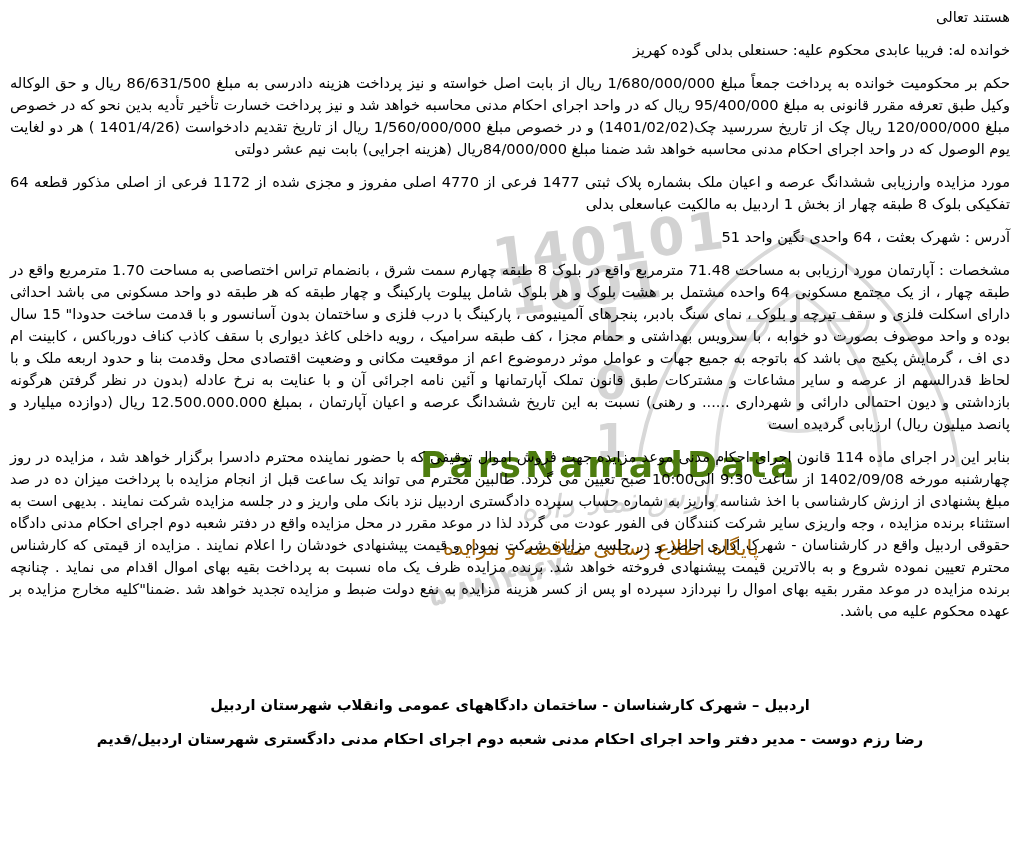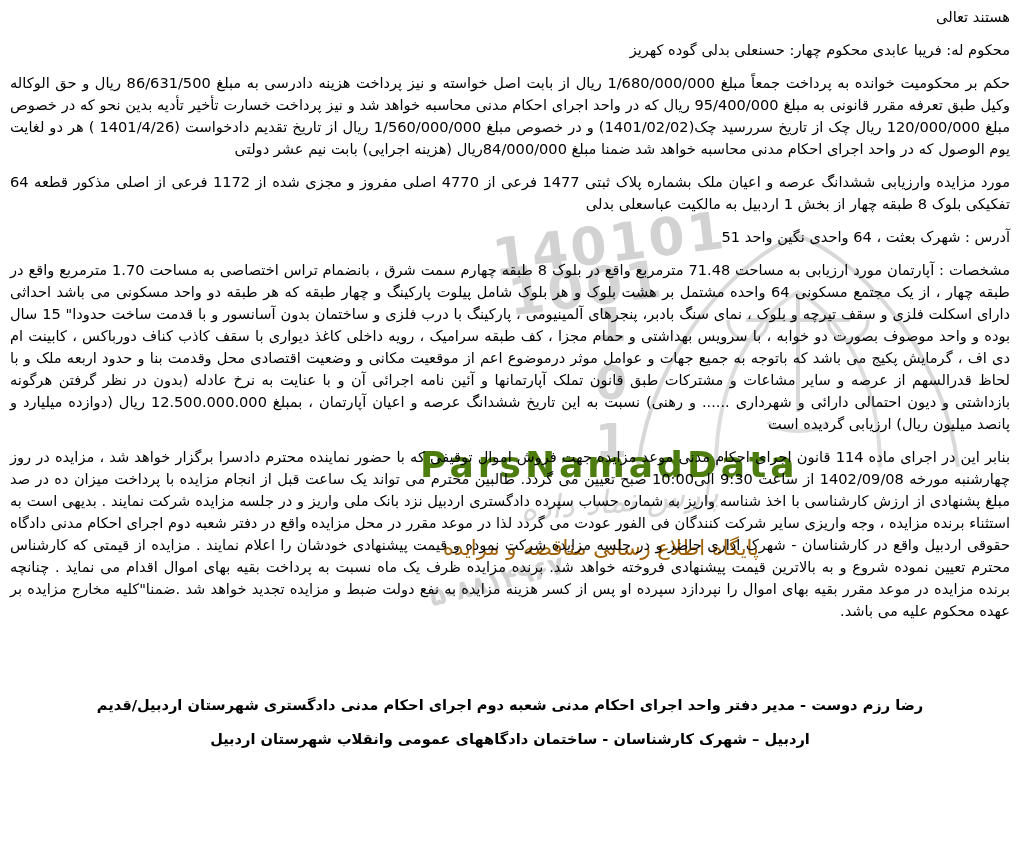--- a/index.html
+++ b/index.html
@@ -56,23 +56,23 @@
     <path d="M170 200 C180 212 220 212 230 200" stroke="#dddddd" stroke-width="4"></path>
   </svg>
   <span class="wm-brand">ParsNamadData</span>
   <span class="wm-script">پارس نماد داده</span>
   <span class="wm-tagline">پایگاه اطلاع رسانی مناقصه و مزایده</span>
   <span class="wm-phone">۵-۸۸۱۴۹۶۷</span>
 </div>
 
 <main class="doc">
   <p>هستند تعالی</p>
-  <p>محکوم له: فریبا عابدی محکوم چهار: حسنعلی بدلی گوده کهریز</p>
+  <p>خوانده له: فریبا عابدی محکوم علیه: حسنعلی بدلی گوده کهریز</p>
   <p>حکم بر محکومیت خوانده به پرداخت جمعاً مبلغ 1/680/000/000 ریال از بابت اصل خواسته و نیز پرداخت هزینه دادرسی به مبلغ 86/631/500 ریال و حق الوکاله وکیل طبق تعرفه مقرر قانونی به مبلغ 95/400/000 ریال که در واحد اجرای احکام مدنی محاسبه خواهد شد و نیز پرداخت خسارت تأخیر تأدیه بدین نحو که در خصوص مبلغ 120/000/000 ریال چک از تاریخ سررسید چک(1401/02/02) و در خصوص مبلغ 1/560/000/000 ریال از تاریخ تقدیم دادخواست (1401/4/26 ) هر دو لغایت یوم الوصول که در واحد اجرای احکام مدنی محاسبه خواهد شد ضمنا مبلغ 84/000/000ریال    (هزینه اجرایی) بابت نیم عشر دولتی</p>
   <p>مورد مزایده وارزیابی ششدانگ عرصه و اعیان ملک بشماره پلاک ثبتی 1477 فرعی از 4770 اصلی مفروز و مجزی شده از 1172 فرعی از اصلی مذکور قطعه 64 تفکیکی بلوک 8 طبقه چهار از بخش 1 اردبیل به مالکیت عباسعلی بدلی</p>
   <p>آدرس : شهرک بعثت ، 64 واحدی نگین واحد 51</p>
   <p>مشخصات : آپارتمان مورد ارزیابی به مساحت 71.48 مترمربع واقع در بلوک 8 طبقه چهارم سمت شرق ، بانضمام تراس اختصاصی به مساحت 1.70 مترمربع واقع در طبقه چهار ، از یک مجتمع مسکونی 64 واحده مشتمل بر هشت بلوک و هر بلوک شامل پیلوت پارکینگ و چهار طبقه که هر طبقه دو واحد مسکونی می باشد احداثی دارای اسکلت فلزی و سقف تیرچه و بلوک ، نمای سنگ بادبر، پنجرهای آلمینیومی ، پارکینگ با درب فلزی و ساختمان بدون آسانسور و با قدمت ساخت حدودا" 15 سال بوده و واحد موصوف بصورت دو خوابه ، با سرویس بهداشتی و حمام مجزا ، کف طبقه سرامیک ، رویه داخلی کاغذ دیواری با سقف کاذب کناف دورباکس ، کابینت ام دی اف ، گرمایش پکیج می باشد که باتوجه به جمیع جهات و عوامل موثر درموضوع اعم از موقعیت مکانی و وضعیت اقتصادی محل وقدمت بنا و حدود اربعه ملک و با لحاظ قدرالسهم از عرصه و سایر مشاعات و مشترکات طبق قانون تملک آپارتمانها و آئین نامه اجرائی آن و با عنایت به نرخ عادله (بدون در نظر گرفتن هرگونه بازداشتی و دیون احتمالی دارائی و شهرداری ...... و رهنی) نسبت به این تاریخ ششدانگ عرصه و اعیان آپارتمان ، بمبلغ 12.500.000.000 ریال (دوازده میلیارد و پانصد میلیون ریال) ارزیابی گردیده است</p>
   <p>بنابر این در اجرای ماده 114 قانون اجرای احکام مدنی موعد مزایده جهت فروش اموال توقیفی که با حضور نماینده محترم دادسرا برگزار خواهد شد ، مزایده در روز چهارشنبه مورخه 1402/09/08 از ساعت 9:30 الی10:00 صبح تعیین می گردد. طالبین محترم می تواند یک ساعت قبل از انجام مزایده با پرداخت میزان ده در صد مبلغ پشنهادی از ارزش کارشناسی با اخذ شناسه واریز به شماره حساب سپرده دادگستری اردبیل نزد بانک ملی واریز و در جلسه مزایده شرکت نمایند . بدیهی است به استثناء برنده مزایده ، وجه واریزی سایر شرکت کنندگان فی الفور عودت می گردد لذا در موعد مقرر در محل مزایده واقع در دفتر شعبه دوم اجرای احکام مدنی دادگاه حقوقی اردبیل واقع در کارشناسان - شهرک اداری حاضر و در جلسه مزایده شرکت نموده و قیمت پیشنهادی خودشان را اعلام نمایند . مزایده از قیمتی که کارشناس محترم تعیین نموده شروع و به بالاترین قیمت پیشنهادی فروخته خواهد شد. برنده مزایده ظرف یک ماه نسبت به پرداخت بقیه بهای اموال اقدام می نماید . چنانچه برنده مزایده در موعد مقرر بقیه بهای اموال را نپردازد سپرده او پس از کسر هزینه مزایده به نفع دولت ضبط و مزایده تجدید خواهد شد .ضمنا"کلیه مخارج مزایده بر عهده محکوم علیه می باشد.</p>
   <div class="sig">
+    <p>اردبیل – شهرک کارشناسان - ساختمان دادگاههای عمومی وانقلاب شهرستان اردبیل</p>
     <p>رضا رزم دوست - مدیر دفتر واحد اجرای احکام مدنی شعبه دوم اجرای احکام مدنی دادگستری شهرستان اردبیل/قدیم</p>
-    <p>اردبیل – شهرک کارشناسان - ساختمان دادگاههای عمومی وانقلاب شهرستان اردبیل</p>
   </div>
 </main>
 
 </body></html>

